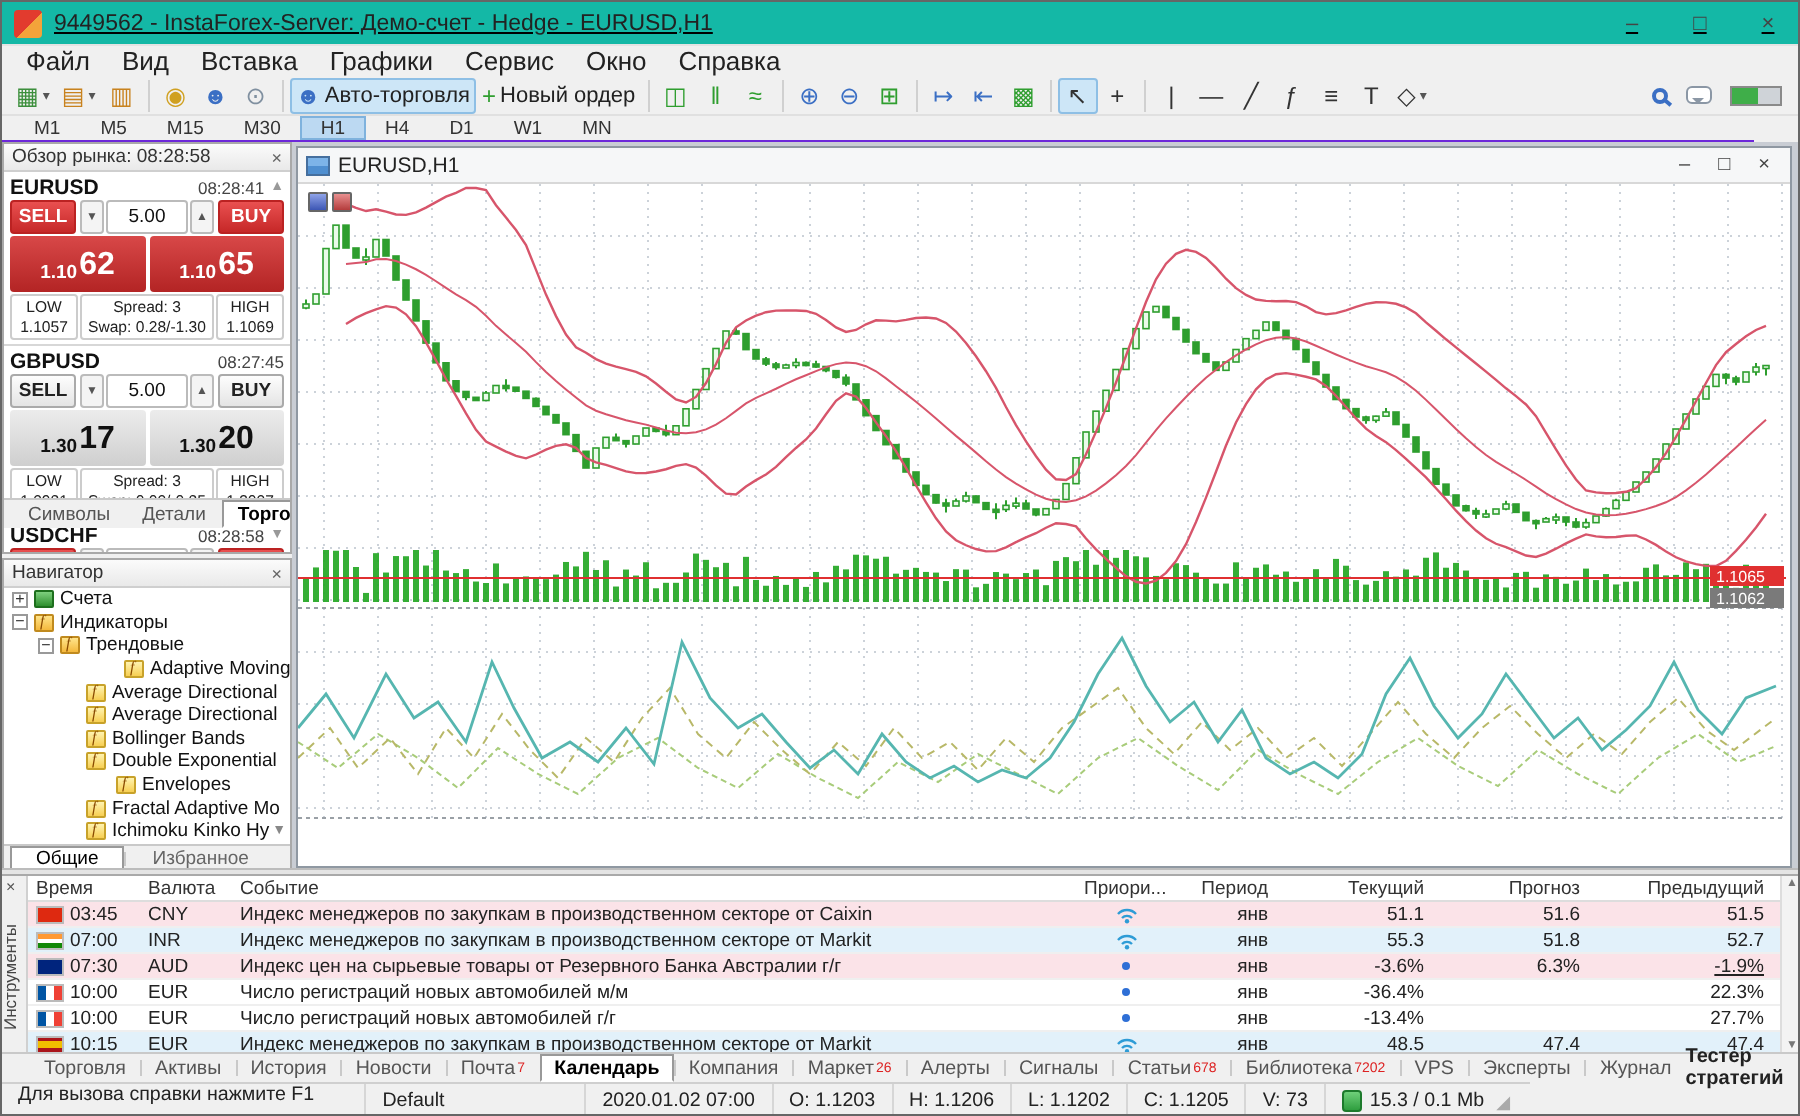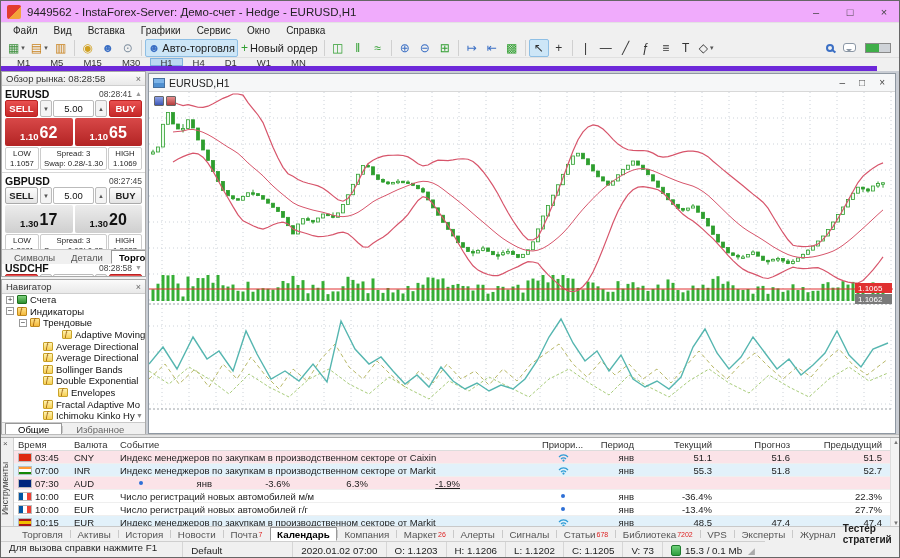--- a/index.html
+++ b/index.html
@@ -1,42 +1,42 @@
 <!DOCTYPE html>
 <html><head>
 <meta charset="utf-8">
 <style>
   html,body{margin:0;padding:0;background:#888;}
   *{box-sizing:border-box;font-family:"Liberation Sans",sans-serif;}
   .app{position:relative;width:900px;height:558px;background:#f0f0f0;overflow:hidden;border:1px solid #666;}
   
-  .titlebar{position:absolute;left:0;top:0;width:900px;height:22px;background:#f0abfc;display:flex;align-items:center;border-bottom:1px solid #e3e3e3;}
+  .titlebar{position:absolute;left:0;top:0;width:900px;height:22px;background:#14b8a6;display:flex;align-items:center;border-bottom:1px solid #e3e3e3;text-decoration:underline;}
   .appicon{width:14px;height:14px;margin:0 6px 0 6px;background:linear-gradient(135deg,#e23b2e 55%,#f3a33a 55%);border-radius:2px;flex:0 0 auto;}
   .apptitle{font-size:11.5px;color:#222;white-space:nowrap;}
   .wctr{margin-left:auto;display:flex;height:100%;}
   .wbtn{width:34px;height:100%;display:flex;align-items:center;justify-content:center;font-size:11px;color:#444;cursor:default;}
   
   .menubar{position:absolute;left:0;top:22px;width:900px;height:15px;background:#f0f0f0;display:flex;align-items:center;padding-left:4px;}
-  .menu-item{font-size:10px;color:#222;padding:0 8px;}
+  .menu-item{font-size:13px;color:#222;padding:0 8px;}
   
   .toolbar{position:absolute;left:0;top:37px;width:900px;height:20px;background:#f0f0f0;display:flex;align-items:center;padding-left:4px;border-bottom:1px solid #e0e0e0;}
   .tbtn{height:18px;min-width:20px;display:flex;align-items:center;justify-content:center;border:1px solid transparent;border-radius:2px;background:transparent;font-size:12px;padding:0 2px;gap:2px;}
   .tbtn.active{background:#cde6f7;border-color:#8ebfe5;}
   .tbtn .glyph{font-size:12px;line-height:1;}
   .tbtn .tlabel{font-size:11px;color:#222;}
   .tbtn .caret{font-size:7px;color:#555;}
   .tsep{width:1px;height:16px;background:#d0d0d0;margin:0 3px;}
   .tright{margin-left:auto;display:flex;align-items:center;gap:9px;margin-right:10px;}
   .mag{width:8px;height:8px;border:2px solid #3b6fc4;border-radius:50%;position:relative;}
   .mag::after{content:"";position:absolute;width:5px;height:2px;background:#3b6fc4;right:-4px;bottom:-2px;transform:rotate(40deg);}
   .bubble{width:13px;height:9px;border:1.5px solid #8b97a5;border-radius:3px;position:relative;background:#fff;}
   .bubble::after{content:"";position:absolute;left:2px;bottom:-4px;border:3px solid transparent;border-top-color:#8b97a5;}
   .conn{width:26px;height:10px;border:1px solid #8a8a8a;background:linear-gradient(90deg,#3fae49 0 55%,#cfd3d8 55%);}
   
-  .tfbar{position:absolute;left:0;top:57px;width:876px;height:13px;background:#f0f0f0;display:flex;align-items:stretch;padding-left:6px;border-bottom:5px solid #6d28d9;}
+  .tfbar{position:absolute;left:0;top:57px;width:876px;height:13px;background:#f0f0f0;display:flex;align-items:stretch;padding-left:6px;border-bottom:1px solid #6d28d9;}
   .tf{font-size:9.5px;color:#333;padding:0 9px;display:flex;align-items:center;border:1px solid transparent;}
   .tf.active{background:#bcd9f2;border-color:#7fb2dd;}
   
   .main{position:absolute;left:0;top:70px;width:900px;height:366px;}
   .left{position:absolute;left:0;top:0;width:145px;height:366px;background:#f0f0f0;}
   .panel{position:absolute;left:0;width:145px;border:1px solid #a9a9a9;background:#fff;}
   .phead{height:14px;background:linear-gradient(#fbfbfb,#e9e9e9);border-bottom:1px solid #cfcfcf;display:flex;align-items:center;font-size:9.5px;color:#333;padding:0 4px;}
   .phead .px{margin-left:auto;color:#666;font-size:9px;}
   .mw{top:0;height:206px;overflow:hidden;}
   .sym{border-bottom:1px solid #d7d7d7;padding:1px 3px 2px 3px;}
@@ -1023,20 +1023,21 @@
           <span class="c-act">55.3</span>
           <span class="c-fc">51.8</span>
           <span class="c-prev">52.7</span>
         </div>
         <div class="crow pink">
           <span class="c-time">
             <span class="flag au"></span>
             <span>07:30</span>
           </span>
           <span class="c-cur">AUD</span>
+          <span class="c-ev">Индекс цен на сырьевые товары от Резервного Банка Австралии г/г</span>
           <span class="c-imp">
             <span class="impdot"></span>
           </span>
           <span class="c-per">янв</span>
           <span class="c-act">-3.6%</span>
           <span class="c-fc">6.3%</span>
           <span class="c-prev uline">-1.9%</span>
         </div>
         <div class="crow ">
           <span class="c-time">

